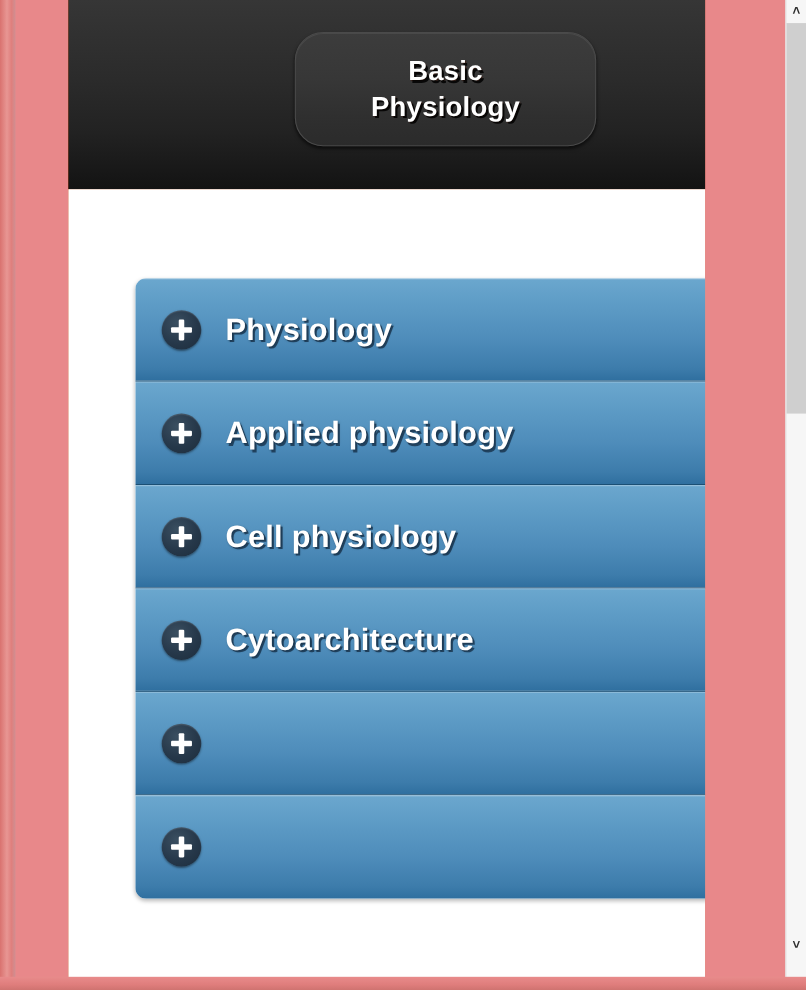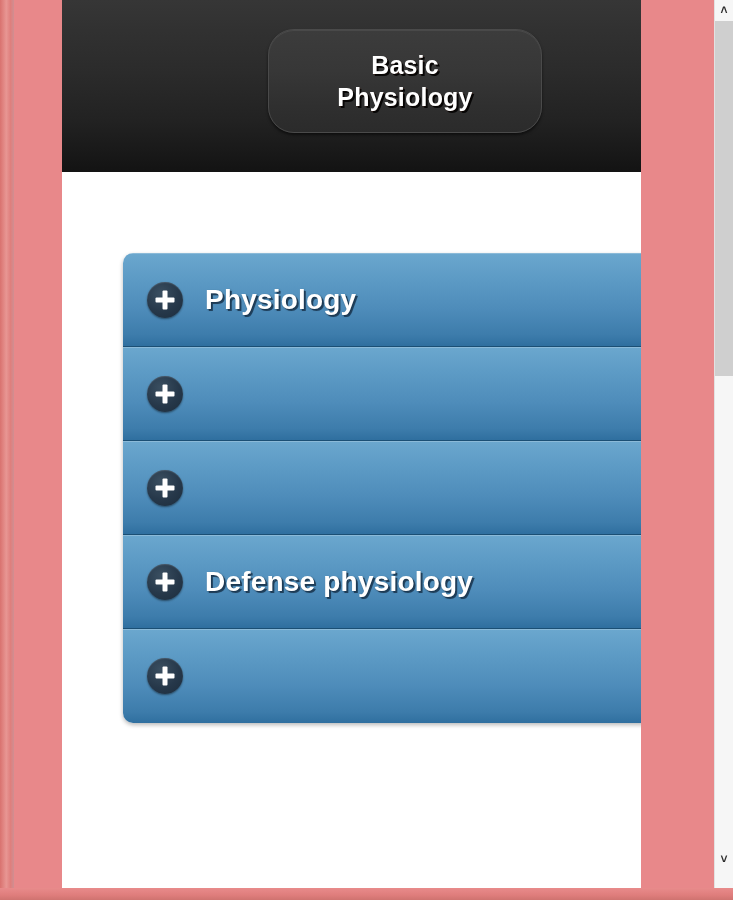--- a/index.html
+++ b/index.html
@@ -238,33 +238,38 @@
 
     <div class="content">
 
       <div class="accordion">
 
         <div class="acc-item">
           <span class="acc-plus"></span>
           <span class="acc-label">Physiology</span>
         </div>
 
-
-        <div class="acc-item">
-          <span class="acc-plus"></span>
-        </div>
-
-
-        <div class="acc-item">
-          <span class="acc-plus"></span>
-        </div>
-
-        <div class="acc-item">
-          <span class="acc-plus"></span>
-          <span class="acc-label">Defense physiology</span>
+        <div class="acc-item">
+          <span class="acc-plus"></span>
+          <span class="acc-label">Applied physiology</span>
+        </div>
+
+        <div class="acc-item">
+          <span class="acc-plus"></span>
+          <span class="acc-label">Cell physiology</span>
+        </div>
+
+
+        <div class="acc-item">
+          <span class="acc-plus"></span>
+          <span class="acc-label">Cytoarchitecture</span>
+        </div>
+
+        <div class="acc-item">
+          <span class="acc-plus"></span>
         </div>
 
         <div class="acc-item">
           <span class="acc-plus"></span>
         </div>
 
       </div>
 
       <div class="inner-scrollbar">
         <div class="inner-arrow-up">˄</div>

